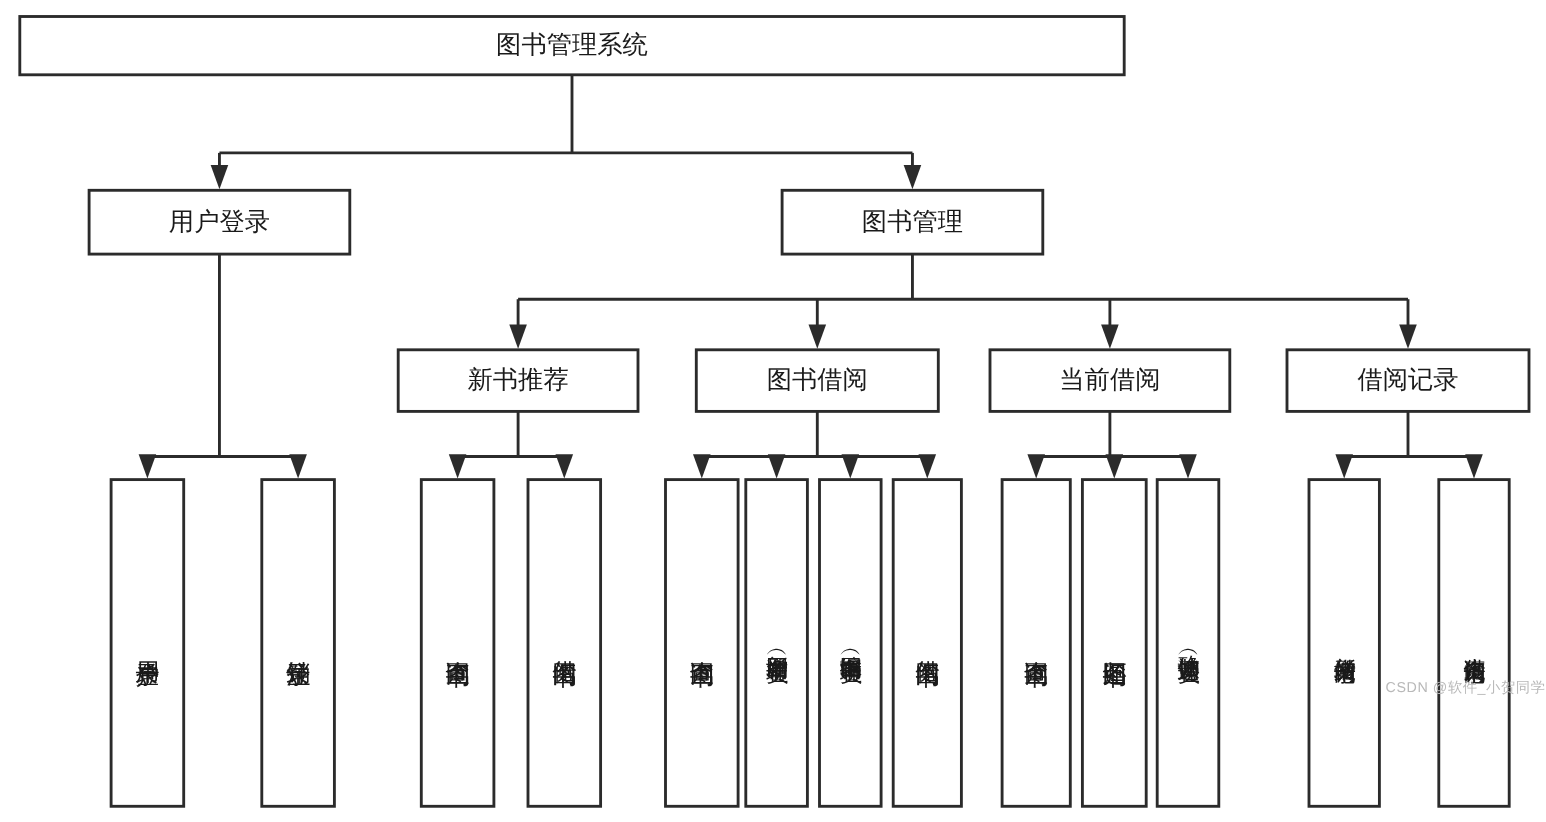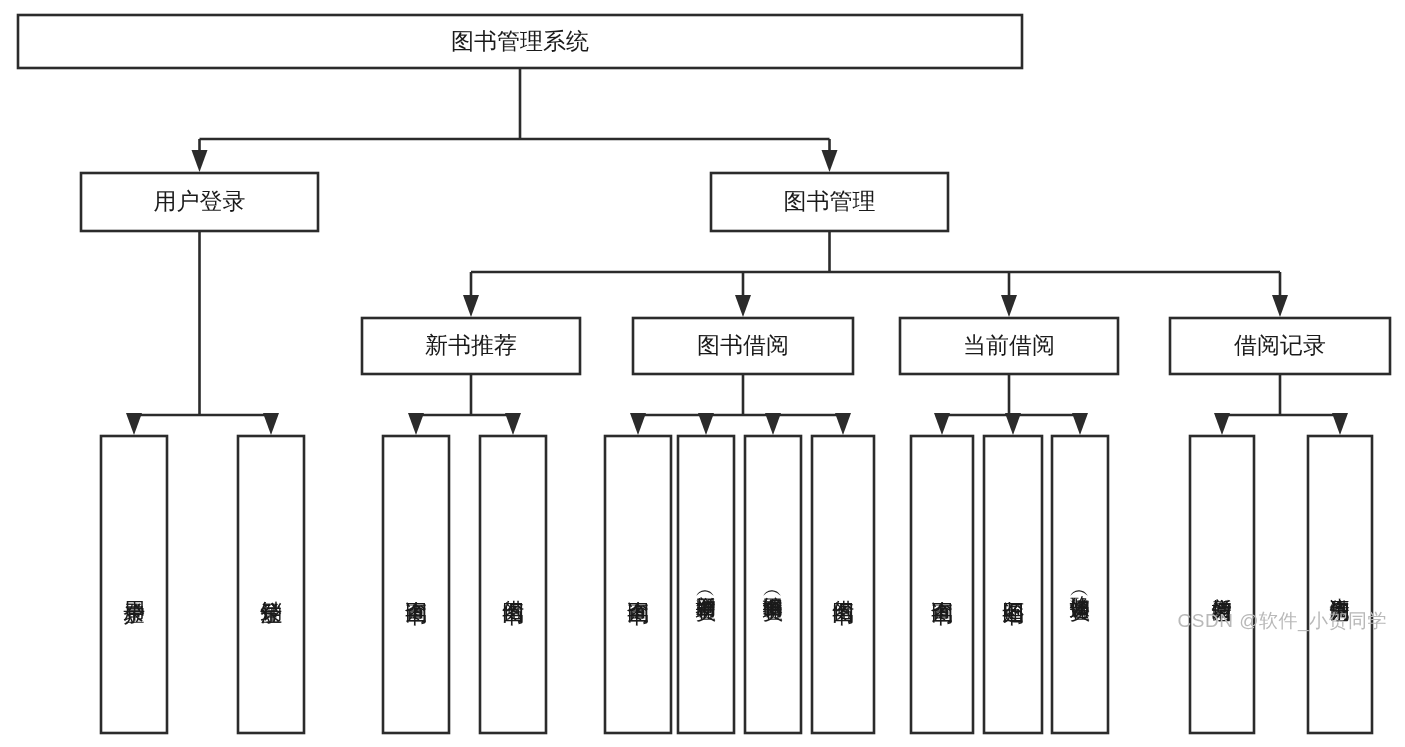--- a/index.html
+++ b/index.html
@@ -65,24 +65,24 @@
     line-height: 1.02;
     color: #1a1a1a;
     writing-mode: vertical-rl;
     text-orientation: upright;
     letter-spacing: 1px;
     white-space: nowrap;
     text-align: center;
   }
   .watermark {
     position: absolute;
-    right: 18px;
+    right: 0;
     bottom: 4px;
     font-family: "Liberation Sans", "DejaVu Sans", sans-serif;
-    font-size: 19px;
+    font-size: 13px;
     color: #b9b9b9;
     letter-spacing: 0.5px;
     white-space: nowrap;
     user-select: none;
   }
 </style>
 </head>
 <body>
 
 <div id="diagram-root">

